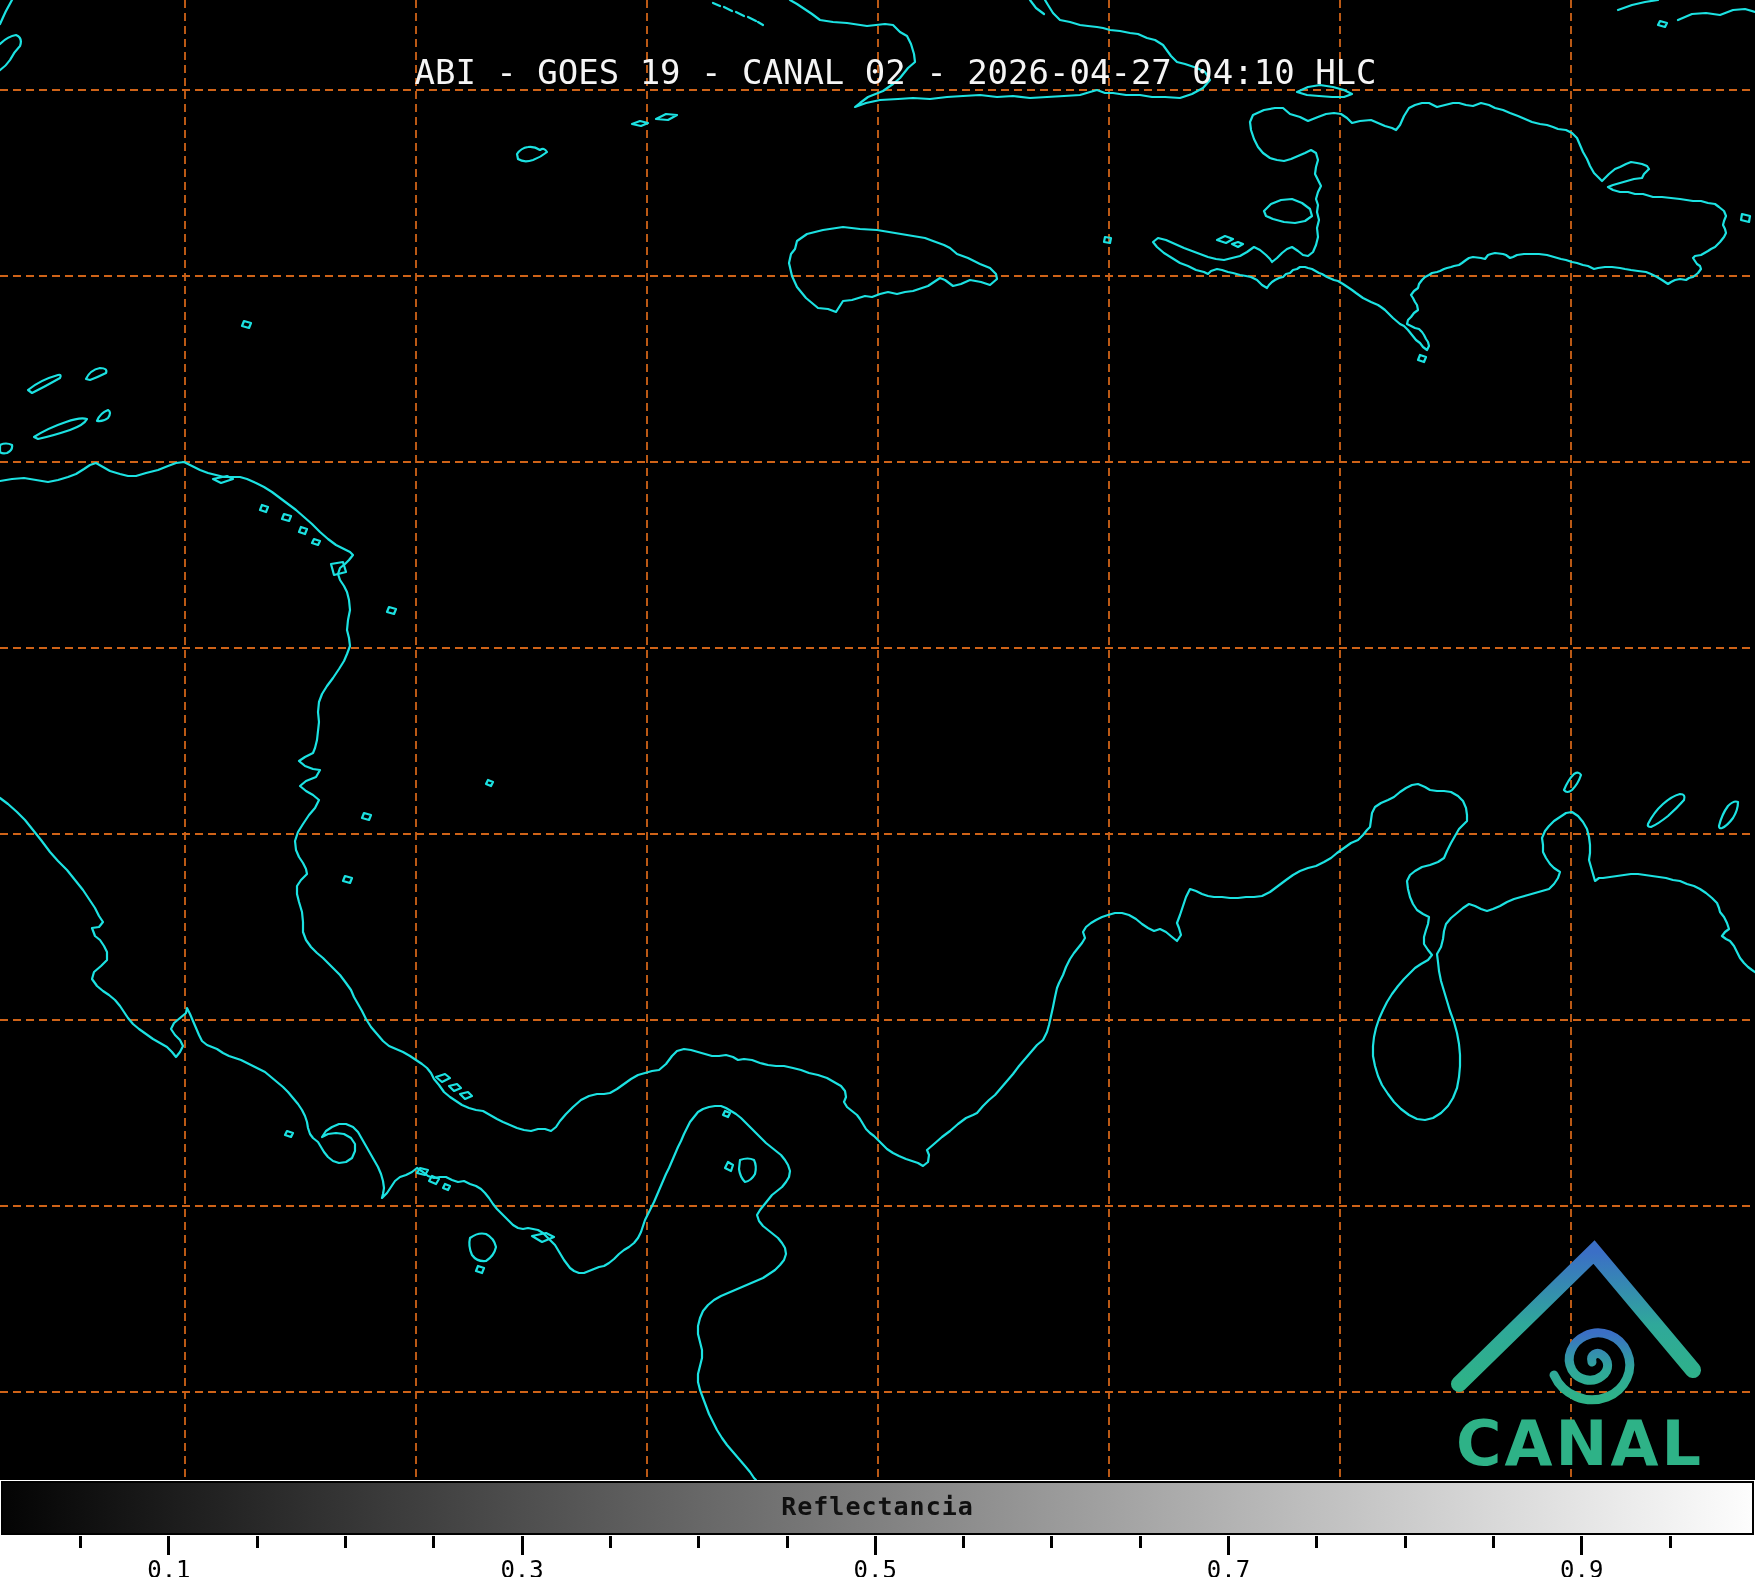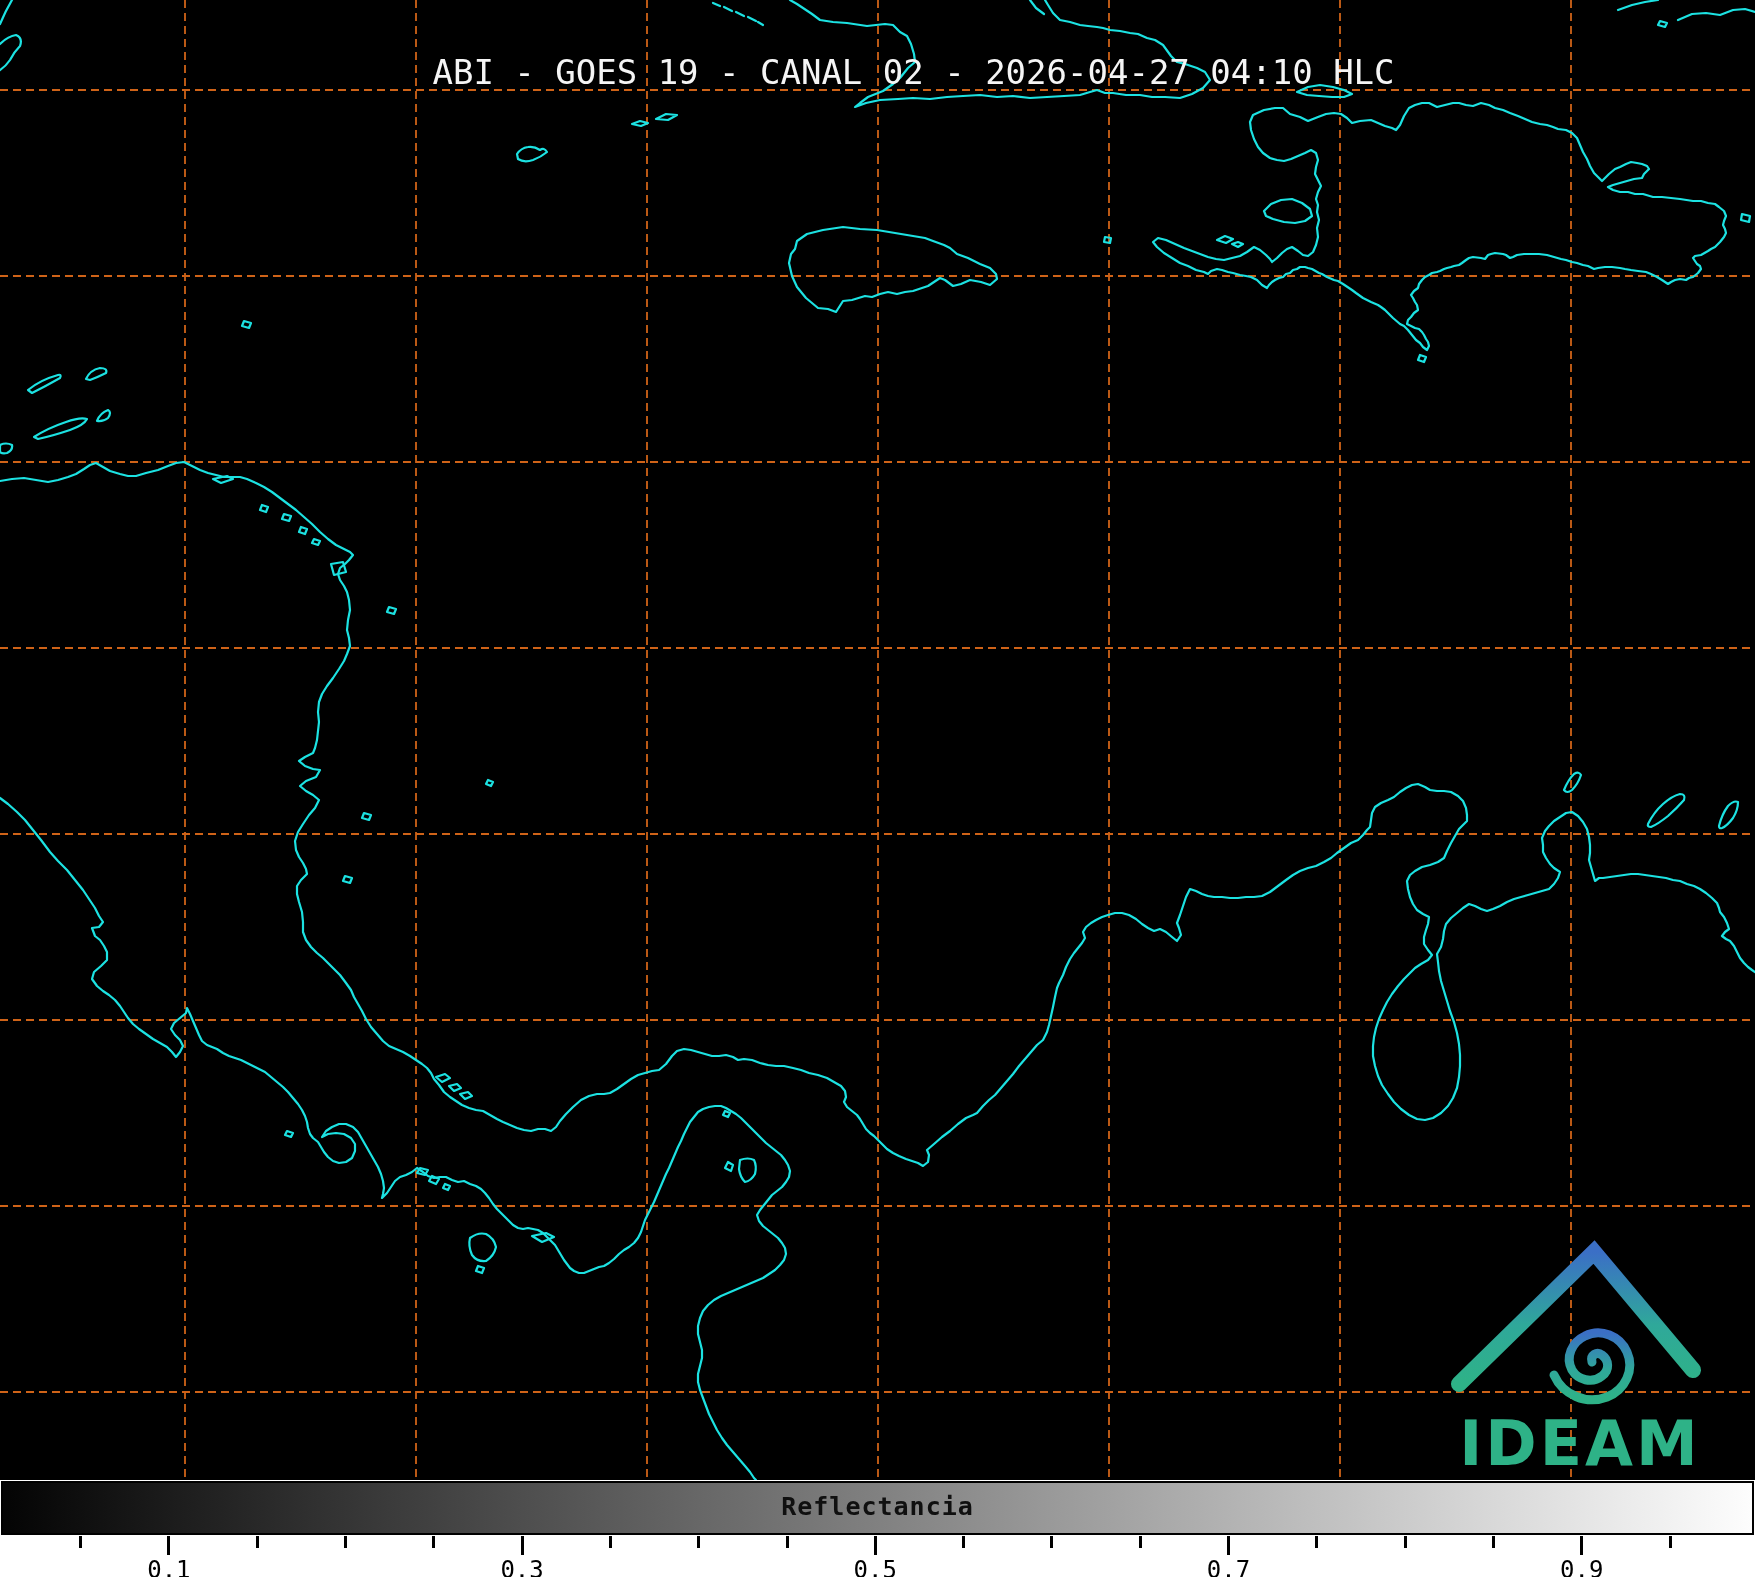--- a/index.html
+++ b/index.html
@@ -1,20 +1,20 @@
 <!DOCTYPE html>
 <html><head>
 <meta charset="utf-8">
 <style>
   html,body{margin:0;padding:0;background:#000;}
   #stage{position:relative;width:1755px;height:1577px;overflow:hidden;background:#000;
          font-family:"DejaVu Sans Mono","Liberation Mono",monospace;}
   #map{position:absolute;left:0;top:0;width:1755px;height:1480px;}
   #map svg{position:absolute;left:0;top:0;}
-  #title{position:absolute;top:52px;left:50%;transform:translateX(-50%);margin-left:36px;
+  #title{position:absolute;top:52px;left:50%;transform:translateX(-50%);margin-left:18px;
          color:#f5f5f5;font-size:34px;white-space:nowrap;letter-spacing:0px;}
   
   #cbar-wrap{position:absolute;left:0;top:1480px;width:1755px;height:97px;background:#ffffff;}
   #cbar{position:absolute;left:1px;top:1px;width:1749px;height:50px;border:2px solid #000;
         background:linear-gradient(90deg,#040404 0%,#fdfdfd 100%);text-align:right;}
   #cbar-label{position:absolute;left:50%;top:50%;transform:translate(-50%,-54%);
               color:#101010;font-size:25px;font-weight:bold;letter-spacing:1px;}
   #ticks{position:absolute;left:0;top:54px;width:1755px;height:43px;}
   .tick{position:absolute;width:3px;background:#000;top:2px;}
   .tick.major{height:19px;}
@@ -109,21 +109,21 @@
         <g fill="none" stroke="url(#lg)" stroke-linecap="round">
           <path d="M1459,1384 L1594,1252 L1693,1370" stroke-width="16"></path>
           <path d="M1592,1362 c-2,-7 5,-11 10,-7 c7,5 8,15 0,21 c-10,8 -24,4 -30,-6 c-7,-13 0,-28 13,-34 c16,-8 35,0 42,16 c8,18 -2,38 -20,45 c-21,8 -44,-2 -53,-22" stroke-width="9"></path>
         </g>
       </g>
     </svg>
 
     <div id="title">ABI - GOES 19 - CANAL 02 - 2026-04-27 04:10 HLC</div>
 
     <div id="logo">
-      <div id="logo-text">IDEAM</div>
+      <div id="logo-text">CANAL</div>
     </div>
   </div>
 
   <div id="cbar-wrap">
     <div id="cbar">
       <div id="cbar-label">Reflectancia</div>
     </div>
     <div id="ticks">
         <div class="tick minor" style="left: 79.1px;"></div>
         <div class="tick minor" style="left: 255.7px;"></div>

